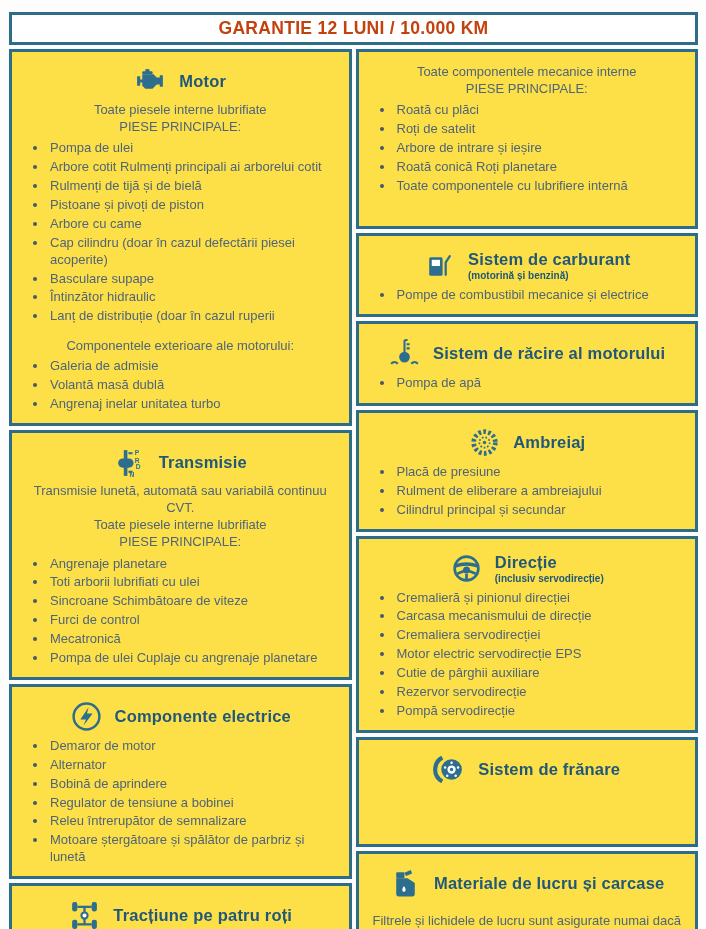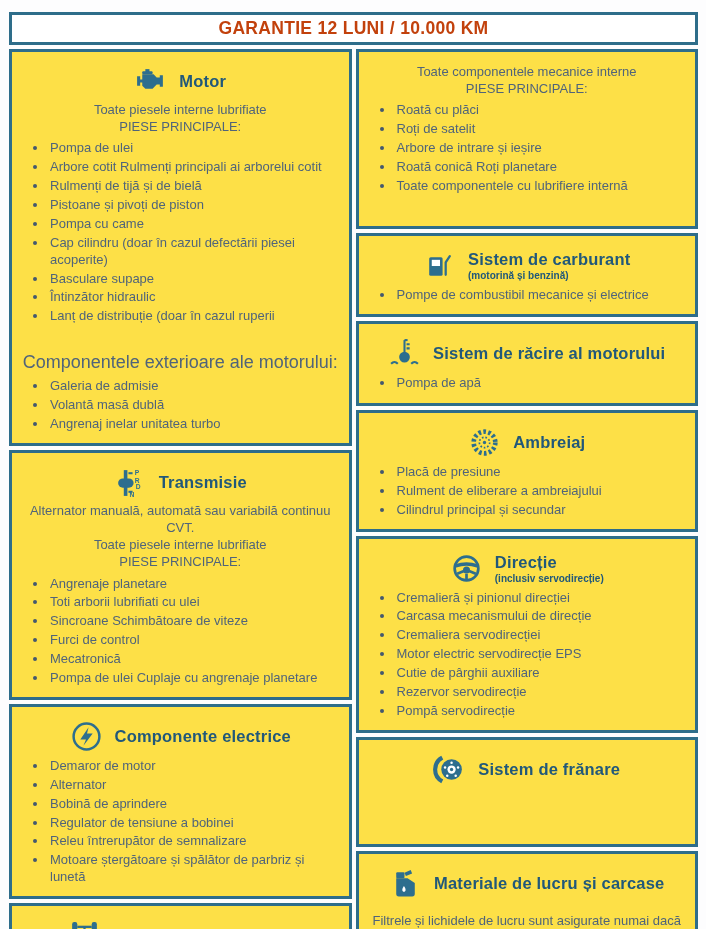--- a/index.html
+++ b/index.html
@@ -58,22 +58,22 @@
     text-align:center;color:var(--body);
     font-size:13px;line-height:1.32;
   }
   ul.bullets{
     margin:5px 0 0;padding-left:27px;
     color:var(--body);font-size:13px;line-height:1.3;
   }
   ul.bullets li{margin:2px 0;padding-left:2px;}
   ul.bullets li::marker{color:#44586e;}
   .subheading{
-    text-align:center;color:var(--body);font-size:18px;
-    margin-top:27px;
+    text-align:center;color:var(--body);font-size:13px;
+    margin-top:13px;
   }
   .note{
     text-align:center;color:var(--body);font-size:13px;line-height:1.38;
     margin-top:12px;padding:0 2px;
   }
   
   .box-motor{min-height:323px}
   .box-transmisie{min-height:241px}
   .box-electrice{min-height:169px}
   .box-tractiune{min-height:91px}
@@ -112,21 +112,21 @@
     </div>
     <div class="intro">
             <div>Toate piesele interne lubrifiate</div>
             <div>PIESE PRINCIPALE:</div>
           </div>
     <ul class="bullets b1">
             <li>Pompa de ulei</li>
             <li>Arbore cotit Rulmenți principali ai arborelui cotit</li>
             <li>Rulmenți de tijă și de bielă</li>
             <li>Pistoane și pivoți de piston</li>
-            <li>Pompa cu came</li>
+            <li>Arbore cu came</li>
             <li>Cap cilindru (doar în cazul defectării piesei acoperite)</li>
             <li>Basculare supape</li>
             <li>Întinzător hidraulic</li>
             <li>Lanț de distribuție (doar în cazul ruperii</li>
           </ul>
     <div class="subheading">Componentele exterioare ale motorului:</div>
     <ul class="bullets b2">
             <li>Galeria de admisie</li>
             <li>Volantă masă dublă</li>
             <li>Angrenaj inelar unitatea turbo</li>
@@ -152,21 +152,21 @@
                   <text x="15" y="30">N</text>
                 </g>
               </svg>
             </span>
       <span class="titles">
         <span class="box-title">Transmisie</span>
 
       </span>
     </div>
     <div class="intro">
-            <div>Alternator manuală, automată sau variabilă continuu CVT.</div>
+            <div>Transmisie lunetă, automată sau variabilă continuu CVT.</div>
             <div>Toate piesele interne lubrifiate</div>
             <div>PIESE PRINCIPALE:</div>
           </div>
     <ul class="bullets b1">
             <li>Angrenaje planetare</li>
             <li>Toti arborii lubrifiati cu ulei</li>
             <li>Sincroane Schimbătoare de viteze</li>
             <li>Furci de control</li>
             <li>Mecatronică</li>
             <li>Pompa de ulei Cuplaje cu angrenaje planetare</li>

